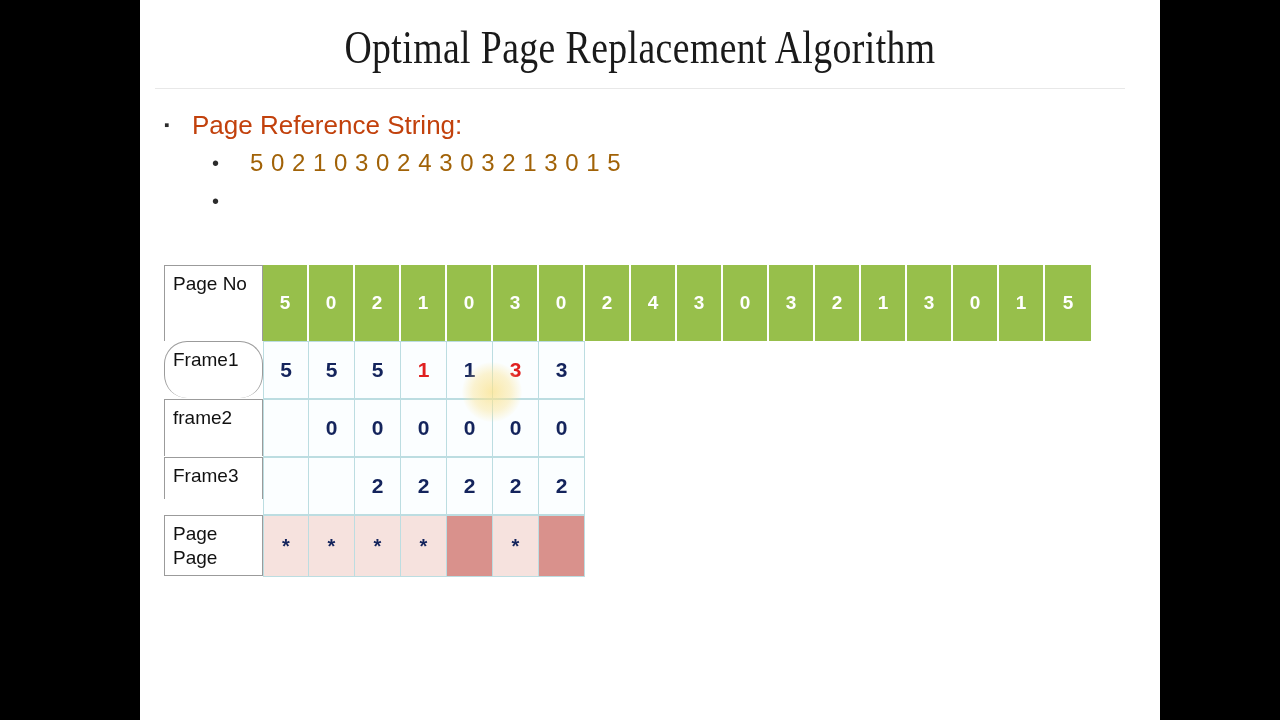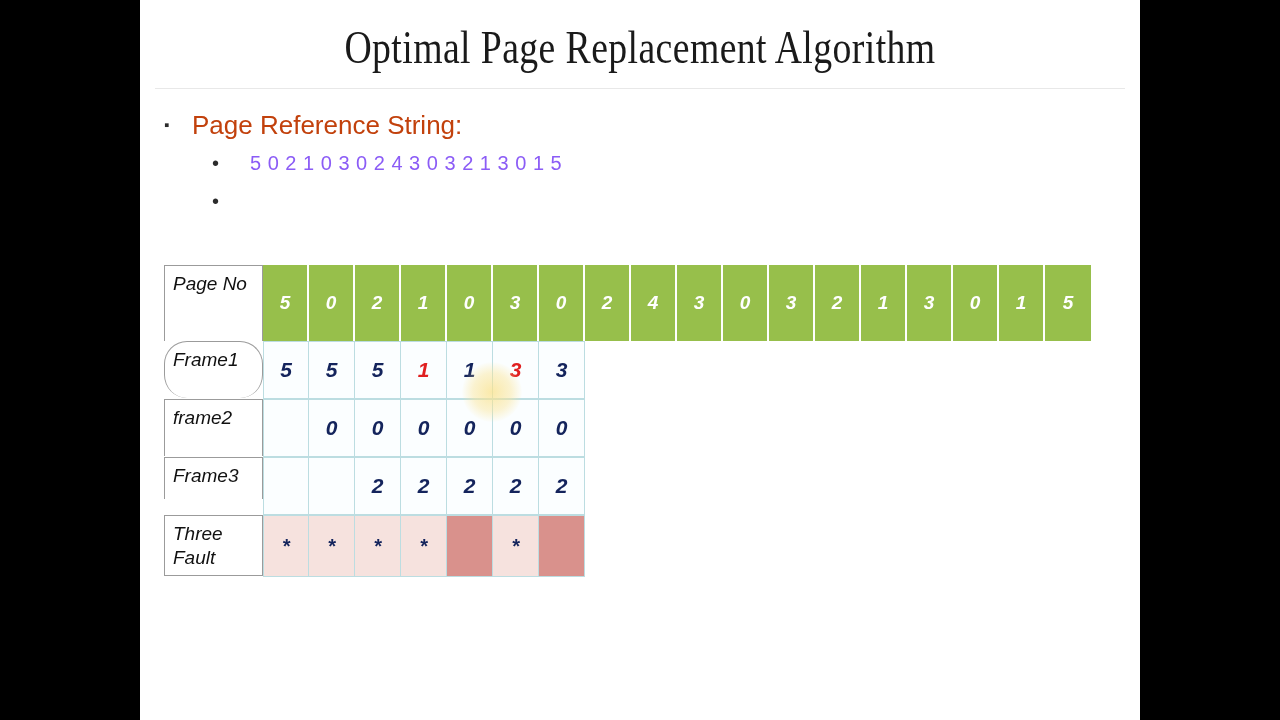--- a/index.html
+++ b/index.html
@@ -13,20 +13,21 @@
     overflow: hidden;
     font-family: "Liberation Sans", sans-serif;
   }
   #slide-area {
     position: absolute;
     left: 140px;
     top: 0;
     width: 1000px;
     height: 720px;
     background: #ffffff;
+    padding-left: 20px;
   }
   .letterbox {
     position: absolute;
     top: 0;
     width: 140px;
     height: 720px;
     background: #000000;
   }
   .letterbox.left  { left: 0; }
   .letterbox.right { left: 1140px; width: 140px; }
@@ -88,32 +89,31 @@
   }
   .bullet-l2 .marker {
     width: 38px;
     font-size: 20px;
     line-height: 34px;
     color: #2b2b2b;
     flex: none;
     text-align: left;
   }
   .bullet-l2 .btext {
-    font-size: 20px;
+    font-size: 24px;
     line-height: 34px;
-    color: #8b5cf6;
+    color: #a16207;
     letter-spacing: 0.5px;
   }
 
   
   #page-table {
     position: absolute;
     left: 24px;
     top: 265px;
-    font-style: italic;
   }
   .trow {
     display: flex;
     align-items: stretch;
   }
   .label-cell {
     width: 99px;
     box-sizing: border-box;
     border: 1px solid #9b9b9b;
     border-bottom: none;
@@ -280,21 +280,21 @@
           <div class="cell frame blank"></div>
           <div class="cell frame">2</div>
           <div class="cell frame">2</div>
           <div class="cell frame">2</div>
           <div class="cell frame">2</div>
           <div class="cell frame">2</div>
         </div>
     </div>
 
     <div class="trow">
-      <div class="label-cell label-pf">Three Fault</div>
+      <div class="label-cell label-pf">Page Page</div>
       <div class="cells faults" id="row-fault">
           <div class="cell fault light">*</div>
           <div class="cell fault light">*</div>
           <div class="cell fault light">*</div>
           <div class="cell fault light">*</div>
           <div class="cell fault dark"></div>
           <div class="cell fault light">*</div>
           <div class="cell fault dark"></div>
         </div>
     </div>

